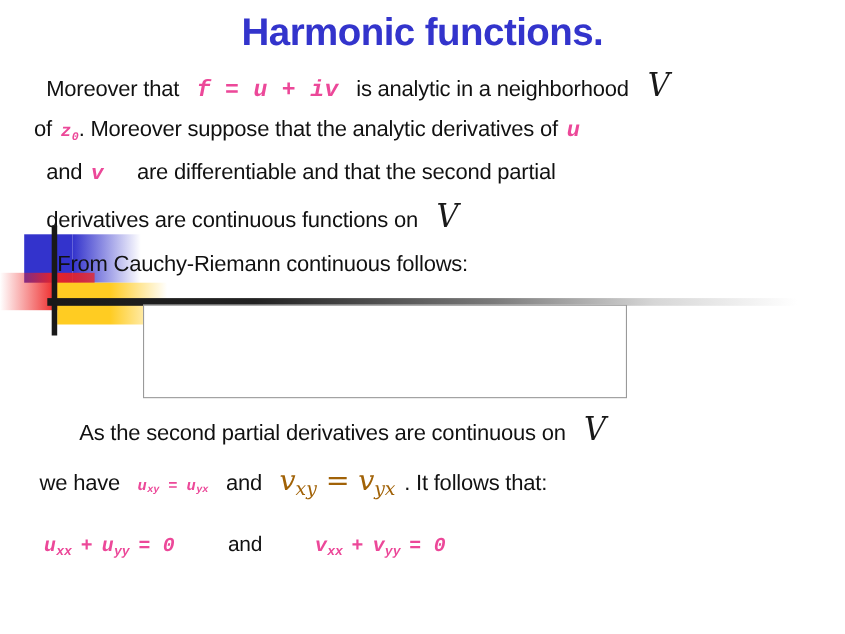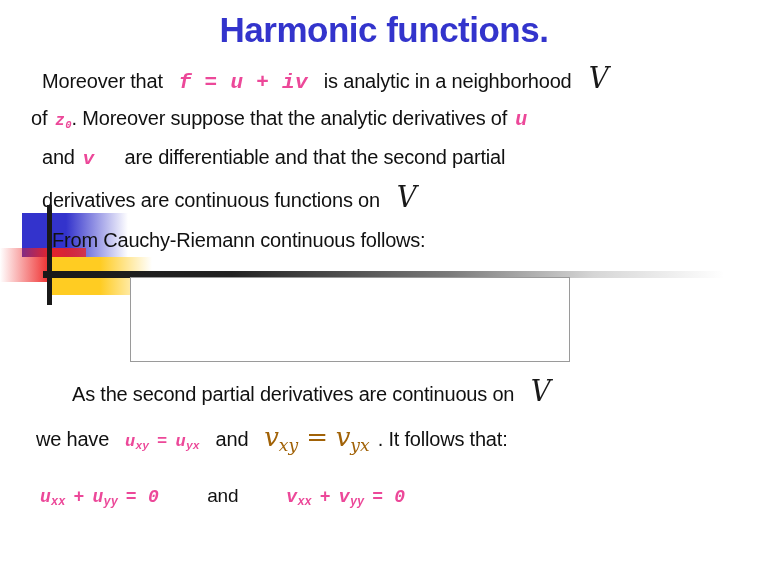--- a/index.html
+++ b/index.html
@@ -95,21 +95,21 @@
   #line4 { left: 42px;  top: 185px; }
   #line5 { left: 52px;  top: 227px; }
   #line6 { left: 44px;  top: 379px; margin-left: 28px; }
   #line7 { left: 36px;  top: 424px; }
   #line8 { left: 40px;  top: 482px; }
 
   .m-f        { font-size: 21px; }
   .m-z0       { font-size: 16px; }
   .m-u        { font-size: 20px; }
   .m-v        { font-size: 19px; }
-  .m-uxy      { font-size: 17px; }
+  .m-uxy      { font-size: 14px; }
   .m-vxy      { font-size: 26px; font-weight: normal; }
   .m-eq       { font-size: 18px; }
 
   .sp-sm { display:inline-block; width: 8px; }
   .sp-md { display:inline-block; width: 16px; }
   .sp-lg { display:inline-block; width: 30px; }
   .sp-xl { display:inline-block; width: 48px; }
 
   
   #decor {

